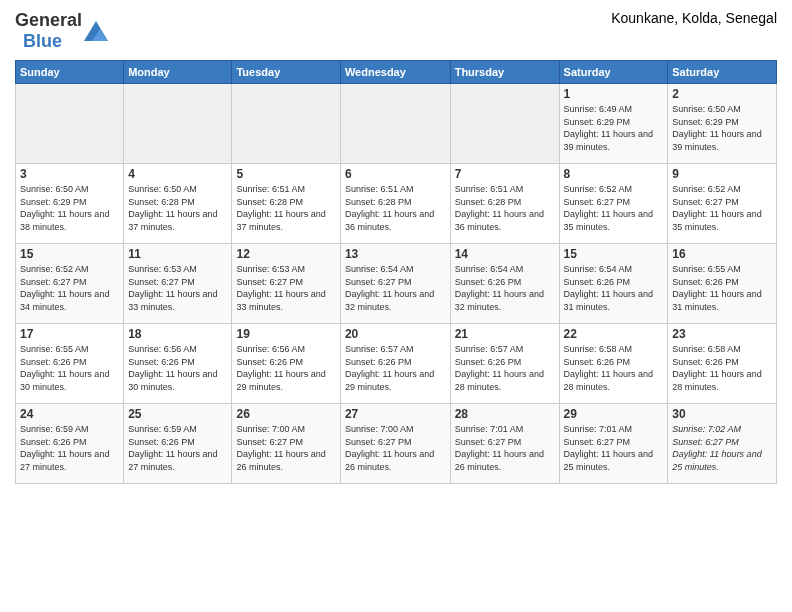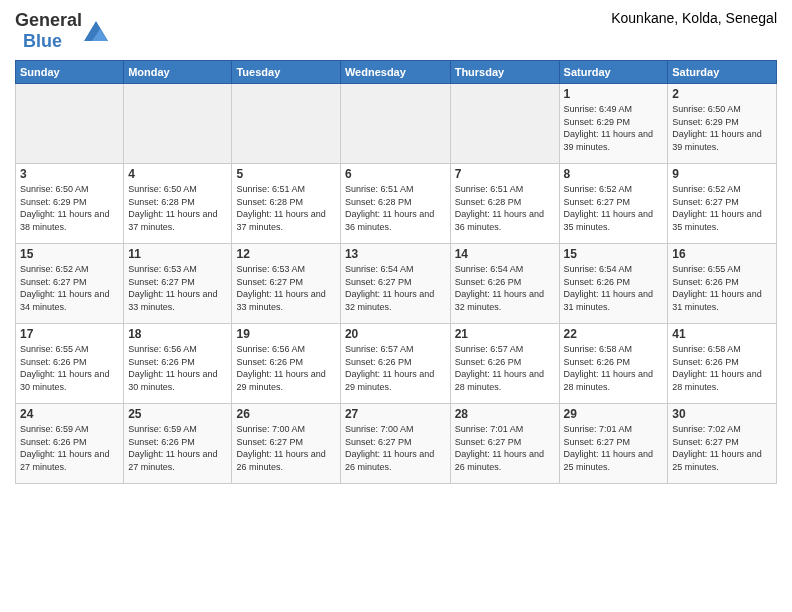--- a/index.html
+++ b/index.html
@@ -219,21 +219,21 @@
 Sunset: 6:26 PM
 Daylight: 11 hours and 28 minutes.</div>
           </td>
           <td>
             <span class="day-num">22</span>
             <div class="day-info" style="white-space: pre-line;">Sunrise: 6:58 AM
 Sunset: 6:26 PM
 Daylight: 11 hours and 28 minutes.</div>
           </td>
           <td>
-            <span class="day-num">41</span>
+            <span class="day-num">23</span>
             <div class="day-info" style="white-space: pre-line;">Sunrise: 6:58 AM
 Sunset: 6:26 PM
 Daylight: 11 hours and 28 minutes.</div>
           </td>
         </tr>
         <tr>
           <td>
             <span class="day-num">24</span>
             <div class="day-info" style="white-space: pre-line;">Sunrise: 6:59 AM
 Sunset: 6:26 PM
@@ -264,20 +264,20 @@
 Daylight: 11 hours and 26 minutes.</div>
           </td>
           <td>
             <span class="day-num">29</span>
             <div class="day-info" style="white-space: pre-line;">Sunrise: 7:01 AM
 Sunset: 6:27 PM
 Daylight: 11 hours and 25 minutes.</div>
           </td>
           <td>
             <span class="day-num">30</span>
-            <div class="day-info" style="white-space: pre-line;">Sunrise: 7:02 AM
+            <div class="day-info" style="white-space: pre-line; font-style: italic;">Sunrise: 7:02 AM
 Sunset: 6:27 PM
 Daylight: 11 hours and 25 minutes.</div>
           </td>
         </tr>
       </tbody>
   </table>
 </div>
 
 </body></html>

